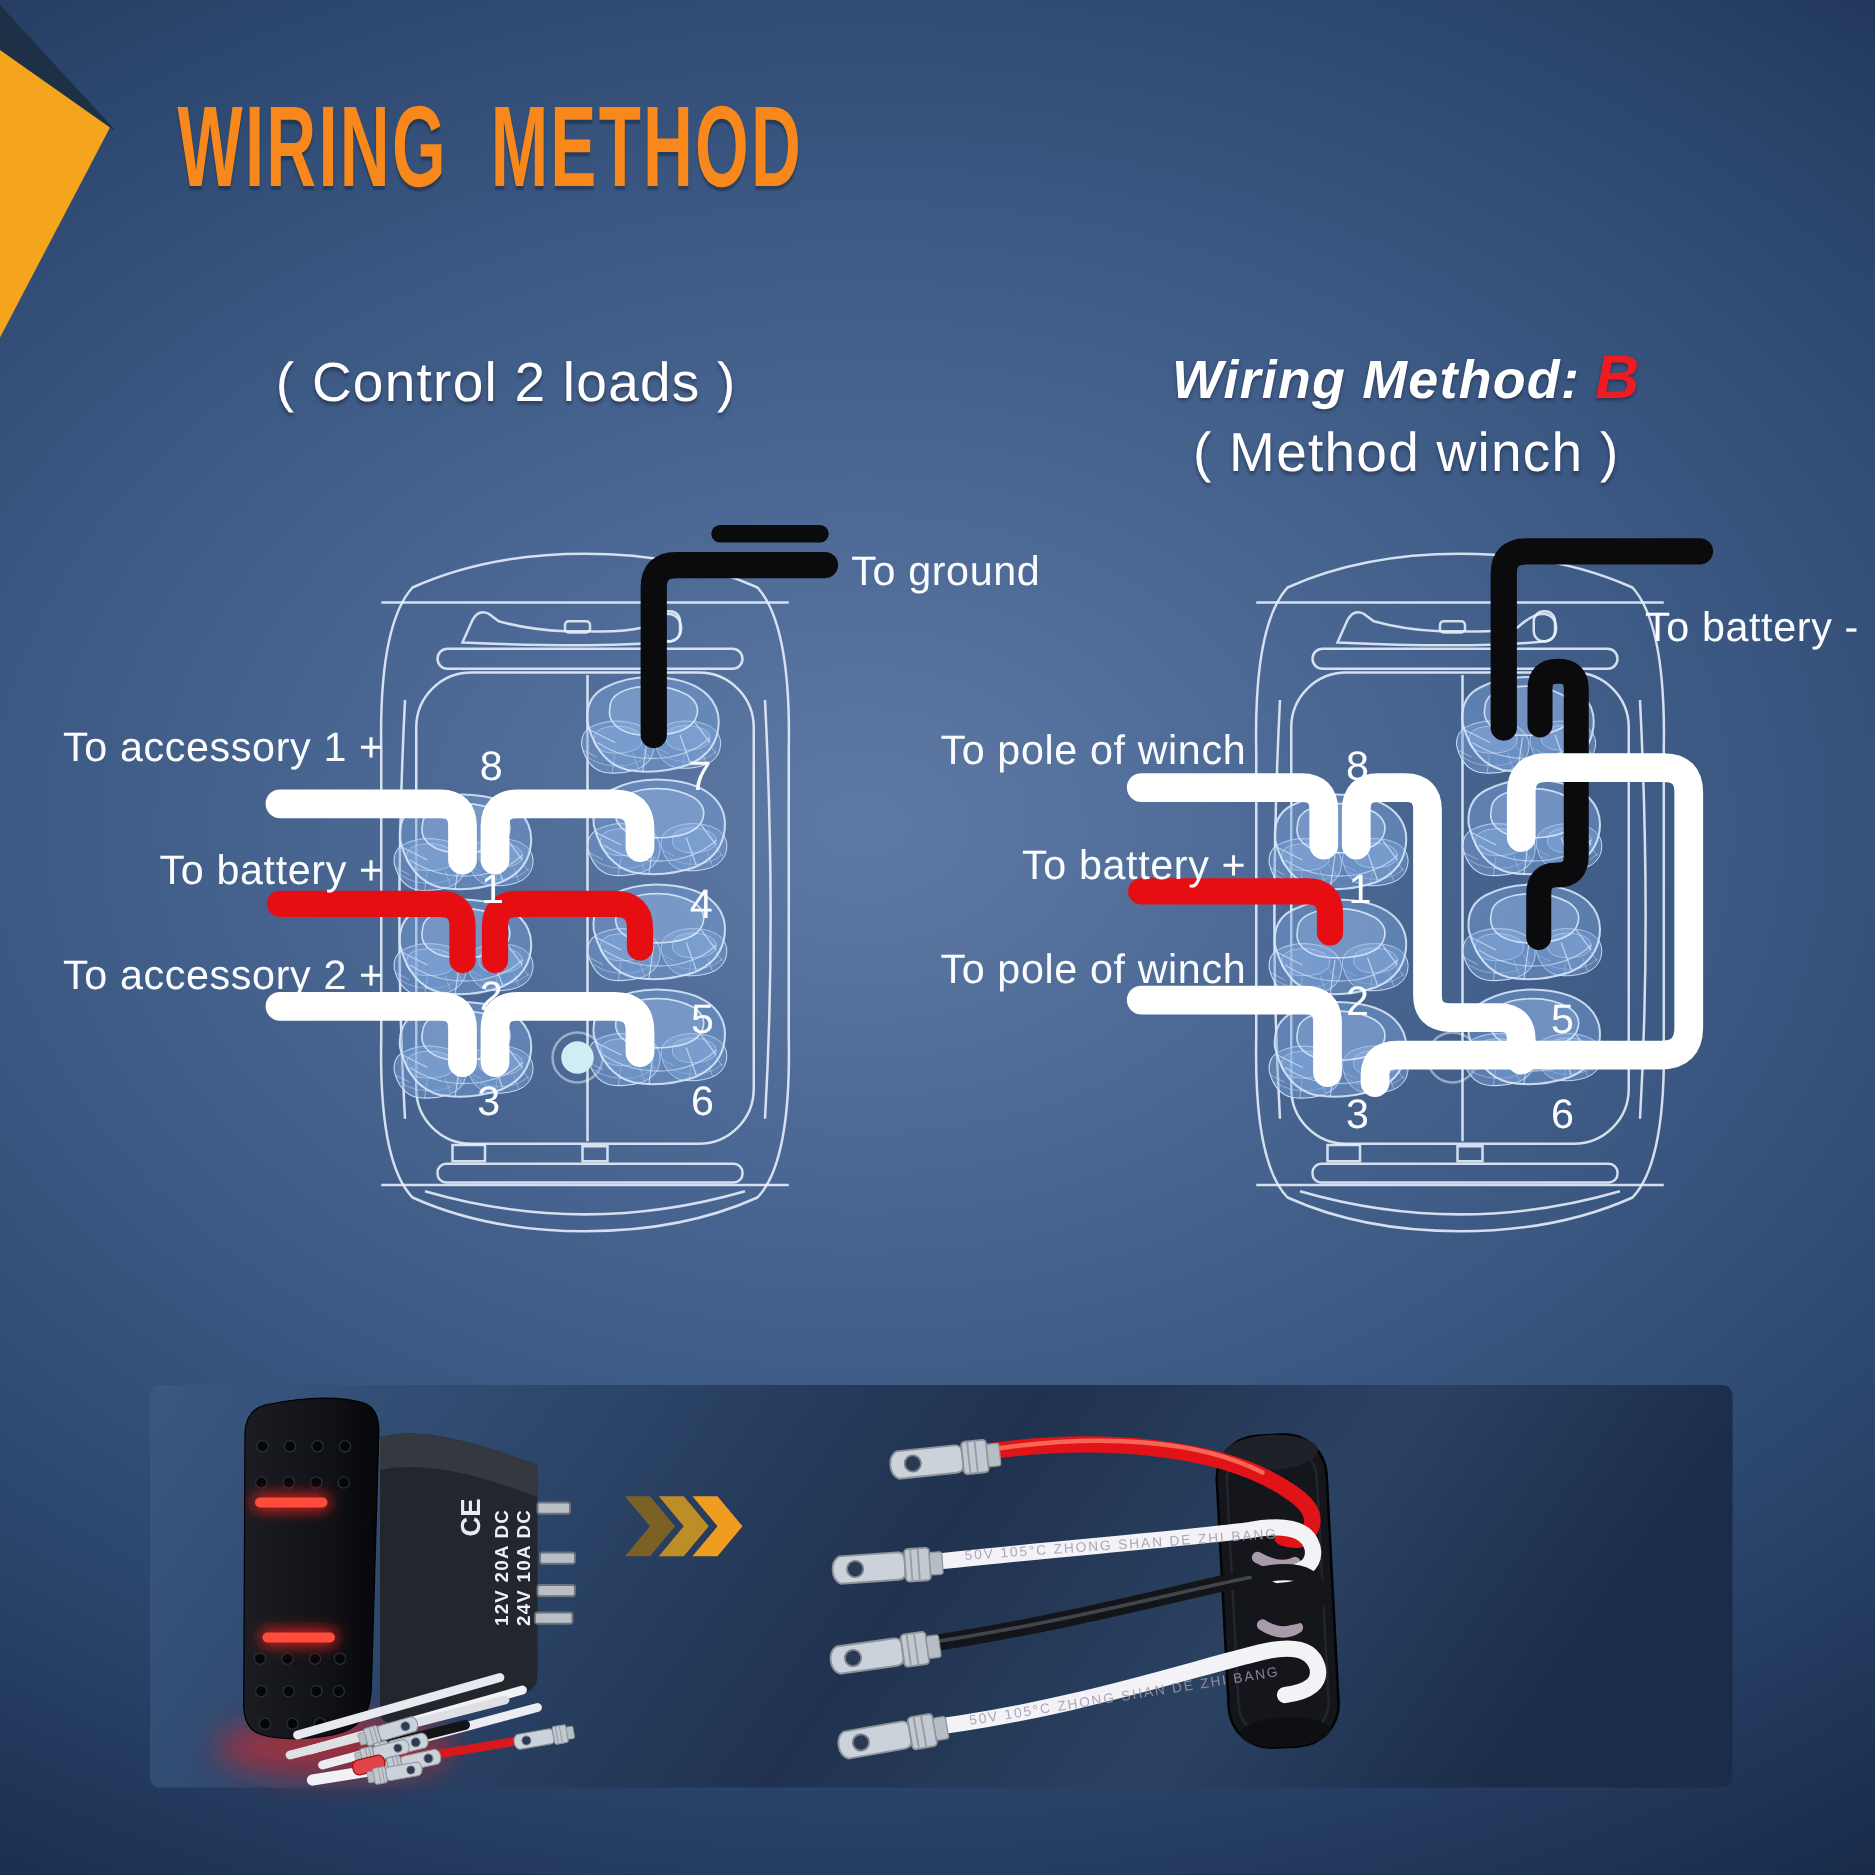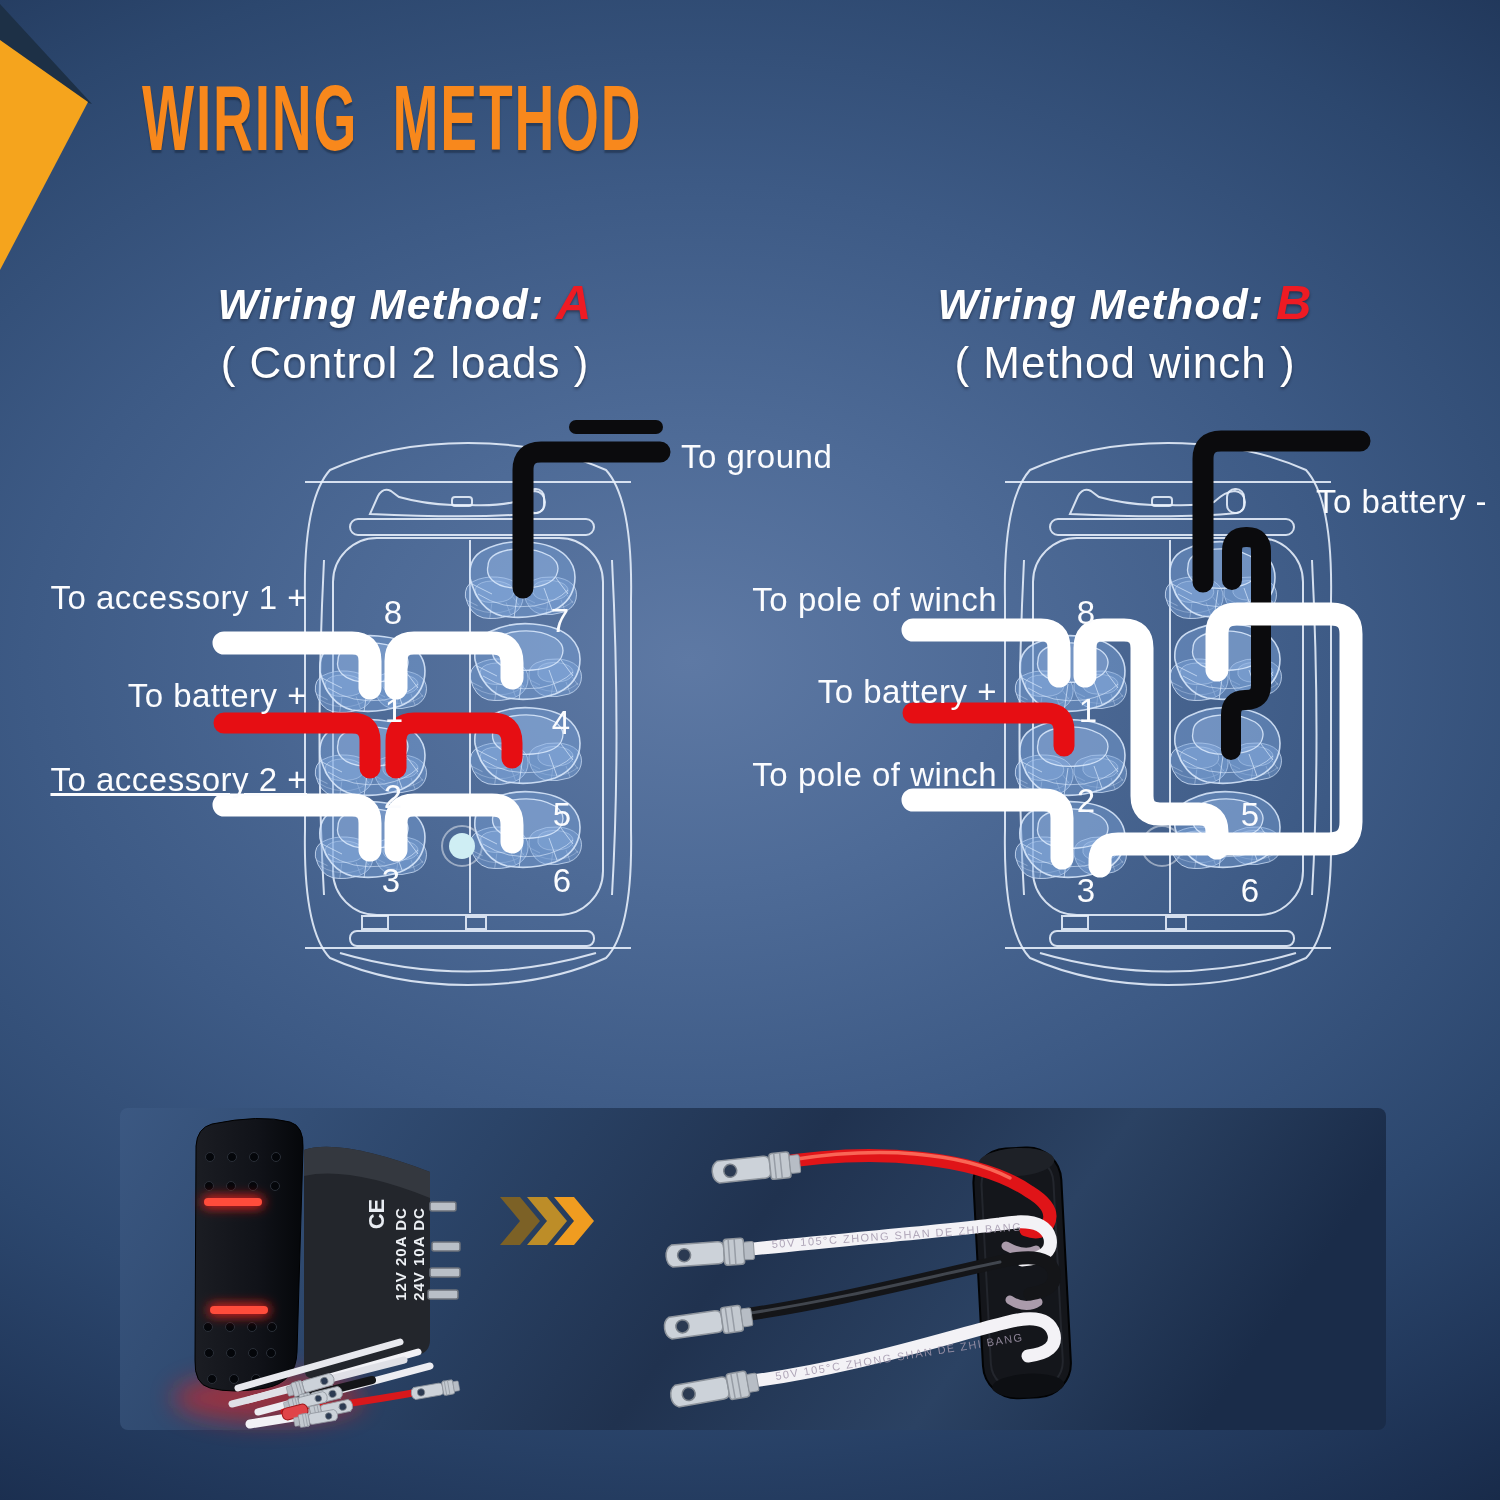--- a/index.html
+++ b/index.html
@@ -278,30 +278,29 @@
       <use href="#spade" transform="translate(730,1252) rotate(-4)"></use>
       <use href="#spade" transform="translate(728,1320) rotate(-8)"></use>
       <use href="#spade" transform="translate(734,1386) rotate(-10)"></use>
     </g>
   </g>
 </svg>
 
 <div id="title">WIRING  METHOD</div>
 
 <div class="method-head" style="left:175px;">
-  <div class="line1"><span>Wiring Method:</span><span class="letter">A</span></div>
   <div class="line2">( Control 2 loads )</div>
 </div>
 
 <div class="method-head" style="left:895px;">
   <div class="line1"><span>Wiring Method:</span><span class="letter">B</span></div>
   <div class="line2">( Method winch )</div>
 </div>
 
 <div class="lbl" style="left:681px;top:439px;">To ground</div>
 <div class="lbl r" style="left:0;width:284px;top:580px;">To accessory 1 +</div>
 <div class="lbl r" style="left:0;width:284px;top:678px;">To battery +</div>
-<div class="lbl r" style="left:0;width:284px;top:762px;text-decoration:underline;">To accessory 2 +</div>
+<div class="lbl r" style="left:0;width:284px;top:762px;">To accessory 2 +</div>
 
 <div class="lbl r" style="left:700px;width:274px;top:582px;">To pole of winch</div>
 <div class="lbl r" style="left:700px;width:274px;top:674px;">To battery +</div>
 <div class="lbl r" style="left:700px;width:274px;top:757px;">To pole of winch</div>
 <div class="lbl" style="left:1316px;top:484px;">To battery -</div>
 
 </body></html>

